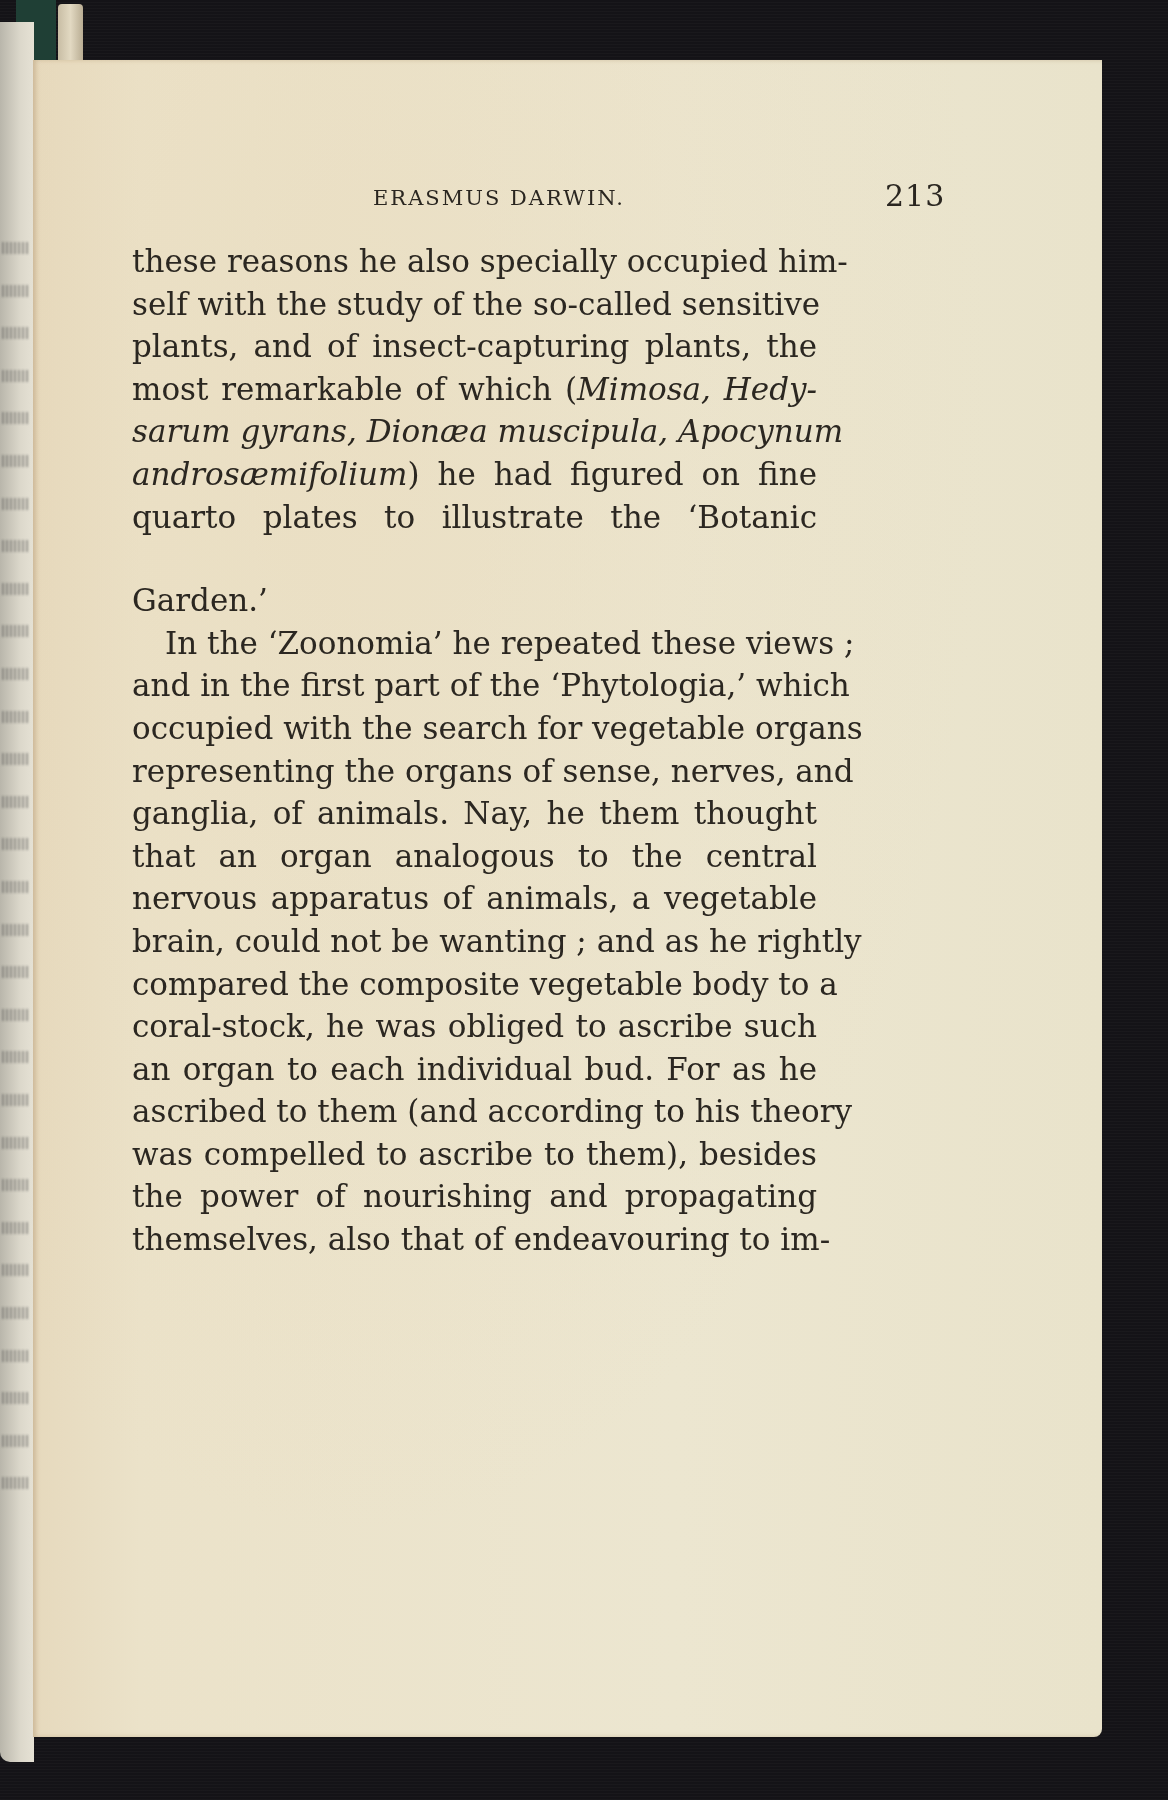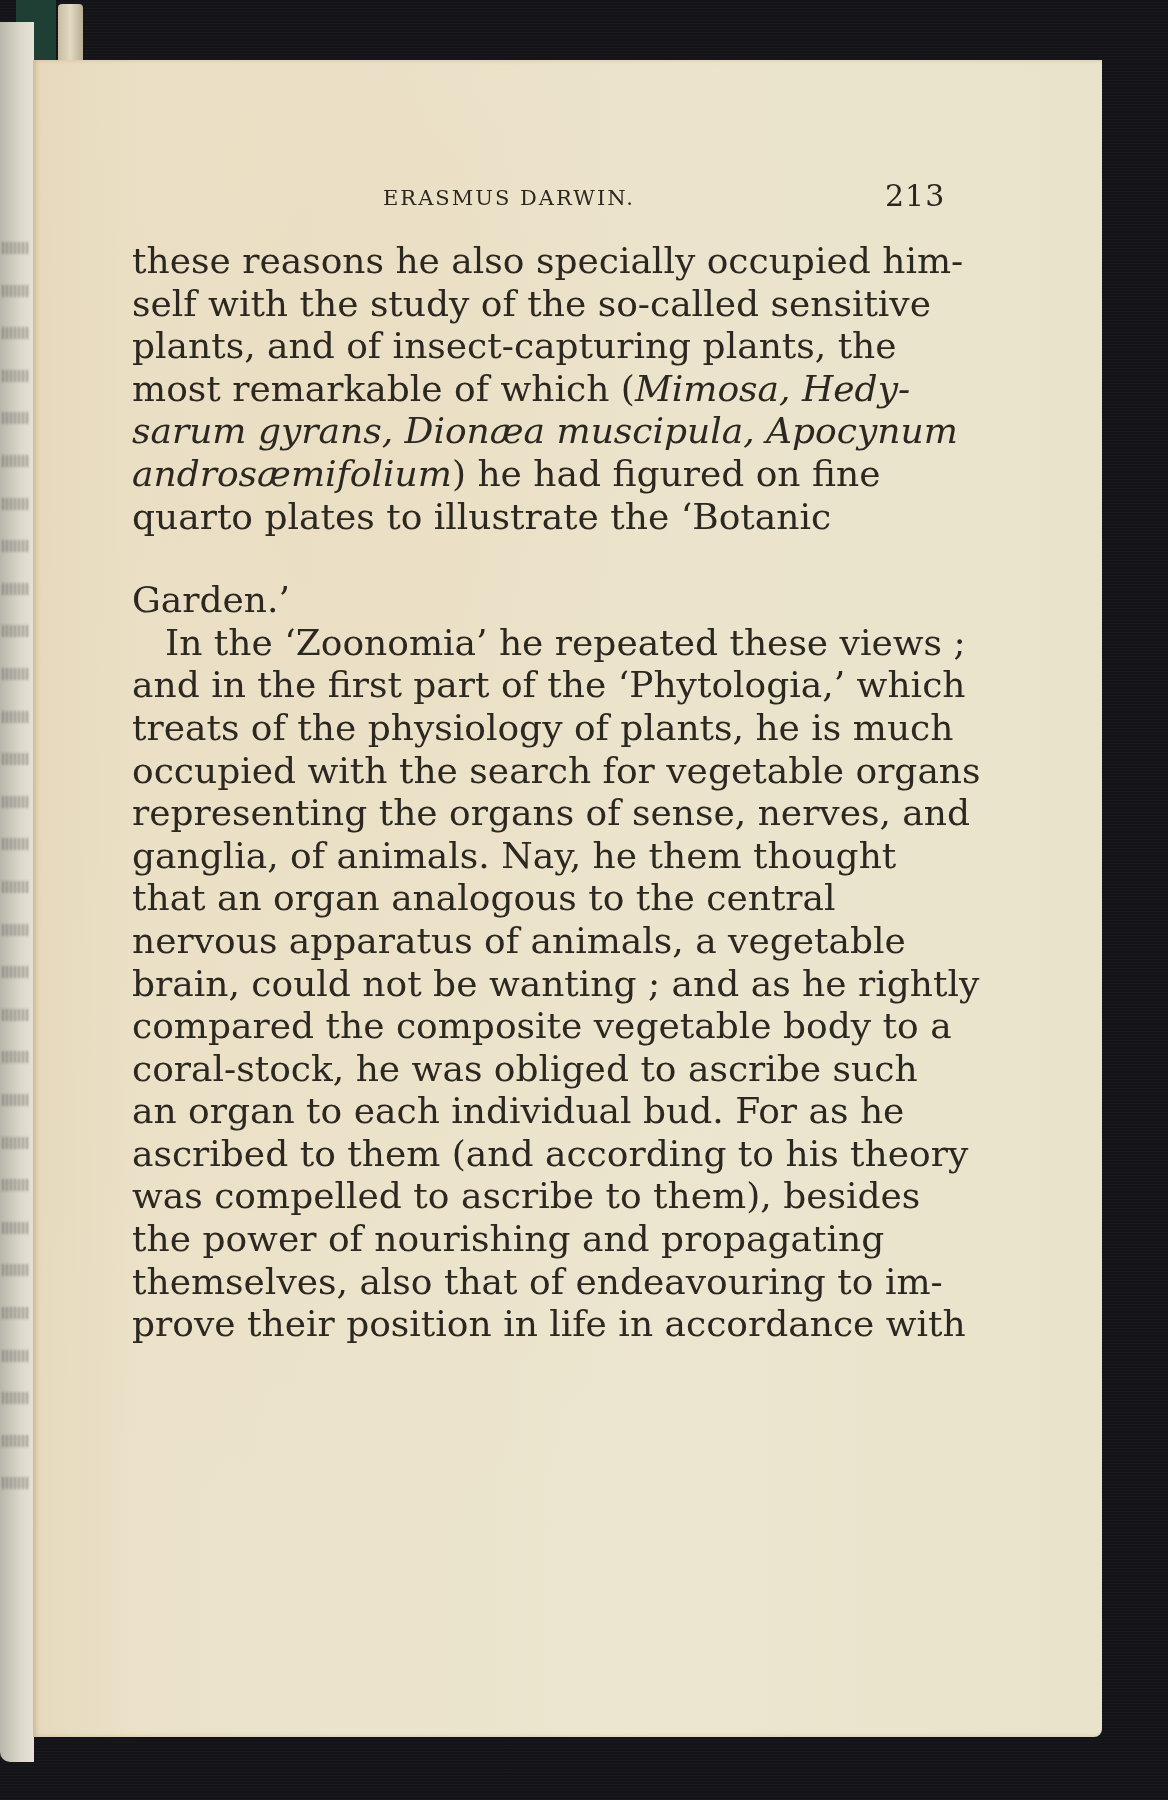--- a/index.html
+++ b/index.html
@@ -71,40 +71,40 @@
     .running-head {
       position: absolute;
       left: 0;
       top: 112px;
       width: 100%;
       height: 40px;
       color: #2a2620;
     }
     .head-title {
       position: absolute;
-      left: 350px;
+      left: 340px;
       top: 14px;
       font-size: 21px;
       letter-spacing: 2px;
     }
     .head-page-num {
       position: absolute;
       left: 804px;
       top: 6px;
       font-size: 30px;
       letter-spacing: 1px;
       margin-left: 48px;
     }
     .text-block {
       position: absolute;
       left: 99px;
       top: 180px;
       width: 685px;
       color: #2b2721;
-      font-size: 36px;
+      font-size: 31px;
     }
     .line {
       height: 42.6px;
       line-height: 42.6px;
       white-space: nowrap;
       text-align: justify;
       text-align-last: justify;
       overflow: visible;
     }
     .line.last {
@@ -166,29 +166,27 @@
       <div class="line">these reasons he also specially occupied him-</div>
       <div class="line">self with the study of the so-called sensitive</div>
       <div class="line">plants, and of insect-capturing plants, the</div>
       <div class="line"><span>most remarkable of which (</span><i>Mimosa, Hedy-</i><span></span></div>
       <div class="line"><span></span><i>sarum gyrans, Dionæa muscipula, Apocynum</i><span></span></div>
       <div class="line"><span></span><i>androsæmifolium</i><span>) he had figured on fine</span></div>
       <div class="line">quarto plates to illustrate the ‘Botanic</div>
       <div class="line last">Garden.’</div>
       <div class="line indent">In the ‘Zoonomia’ he repeated these views ;</div>
       <div class="line">and in the first part of the ‘Phytologia,’ which</div>
-      <div class="line">treats of the physiology of plants, he is much</div>
       <div class="line">occupied with the search for vegetable organs</div>
       <div class="line">representing the organs of sense, nerves, and</div>
       <div class="line">ganglia, of animals.  Nay, he them thought</div>
       <div class="line">that an organ analogous to the central</div>
       <div class="line">nervous apparatus of animals, a vegetable</div>
       <div class="line">brain, could not be wanting ; and as he rightly</div>
       <div class="line">compared the composite vegetable body to a</div>
       <div class="line">coral-stock, he was obliged to ascribe such</div>
       <div class="line">an organ to each individual bud.  For as he</div>
       <div class="line">ascribed to them (and according to his theory</div>
       <div class="line">was compelled to ascribe to them), besides</div>
       <div class="line">the power of nourishing and propagating</div>
       <div class="line">themselves, also that of endeavouring to im-</div>
-      <div class="line">prove their position in life in accordance with</div>
     </div>
 </div>
 
 </body></html>

